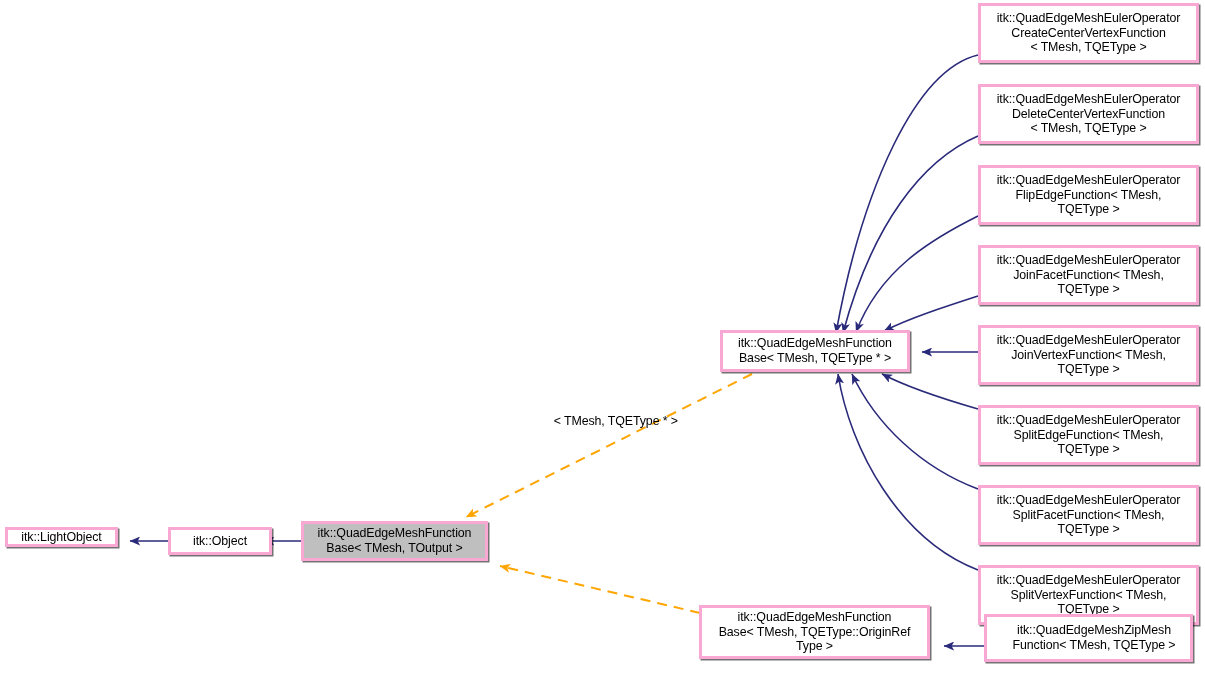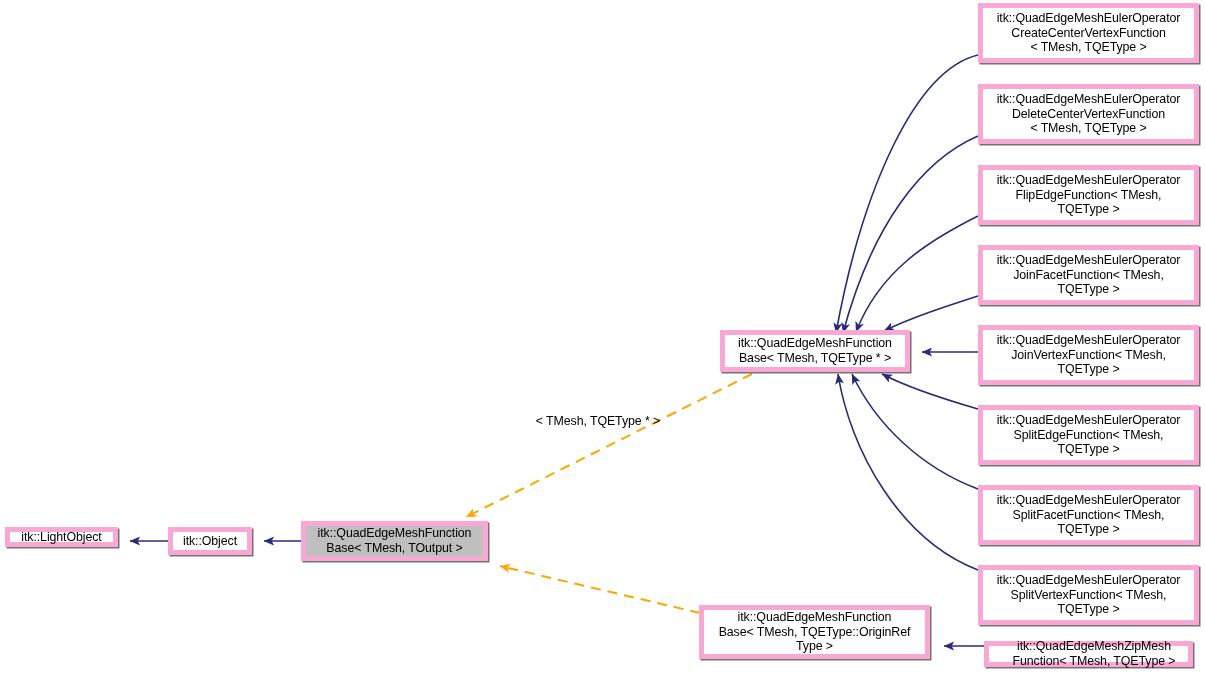--- a/index.html
+++ b/index.html
@@ -21,21 +21,21 @@
   svg.diagram {
     position: absolute;
     top: 0;
     left: 0;
     width: 1205px;
     height: 691px;
   }
   .node-box {
     position: absolute;
     box-sizing: border-box;
-    border: 5px solid #f9a8d4;
+    border: 3px solid #f9a8d4;
     background: #ffffff;
     display: flex;
     align-items: center;
     justify-content: center;
     box-shadow: 1.5px 1.5px 0 rgba(0,0,0,0.55);
   }
   .node-box.filled {
     background: #bfbfbf;
   }
   .node-label {
@@ -47,21 +47,21 @@
     white-space: pre-line;
     padding: 0 3px;
     letter-spacing: -0.1px;
   }
   .edge-label {
     position: absolute;
     font-family: "Liberation Sans", sans-serif;
     font-size: 12.4px;
     line-height: 14.6px;
     color: #000000;
-    text-align: center;
+    text-align: right;
     white-space: pre-line;
     letter-spacing: -0.1px;
   }
 </style>
 </head>
 <body>
 
 <div id="diagram-root">
 
   <svg class="diagram" viewBox="0 0 1205 691">
@@ -115,21 +115,21 @@
 
     <g>
       <line x1="984" y1="646" x2="944" y2="646" stroke="#2a2a7a" stroke-width="1.6" marker-end="url(#arrow-inherit)"></line>
     </g>
   </svg>
 
   <div class="node-box" style="left:5px; top:527px; width:113px; height:20px;">
     <span class="node-label">itk::LightObject</span>
   </div>
 
-  <div class="node-box" style="left:168px; top:527px; width:84px; height:28px;">
+  <div class="node-box" style="left:168px; top:527px; width:104px; height:28px;">
     <span class="node-label">itk::Object</span>
   </div>
 
   <div class="node-box filled" style="left:301px; top:521px; width:187px; height:40px;">
     <span class="node-label">itk::QuadEdgeMeshFunction
 Base&lt; TMesh, TOutput &gt;</span>
   </div>
 
   <div class="node-box" style="left:720px; top:330px; width:190px; height:42px;">
     <span class="node-label">itk::QuadEdgeMeshFunction
@@ -188,18 +188,18 @@
 SplitFacetFunction&lt; TMesh,
 TQEType &gt;</span>
   </div>
 
   <div class="node-box" style="left:978px; top:565px; width:221px; height:60px;">
     <span class="node-label">itk::QuadEdgeMeshEulerOperator
 SplitVertexFunction&lt; TMesh,
 TQEType &gt;</span>
   </div>
 
-  <div class="node-box" style="left:984px; top:641px; width:209px; height:26px;padding-left:11px;">
+  <div class="node-box" style="left:984px; top:614px; width:209px; height:48px;padding-left:11px;">
     <span class="node-label">itk::QuadEdgeMeshZipMesh
 Function&lt; TMesh, TQEType &gt;</span>
   </div>
 
 </div>
 
 </body></html>

